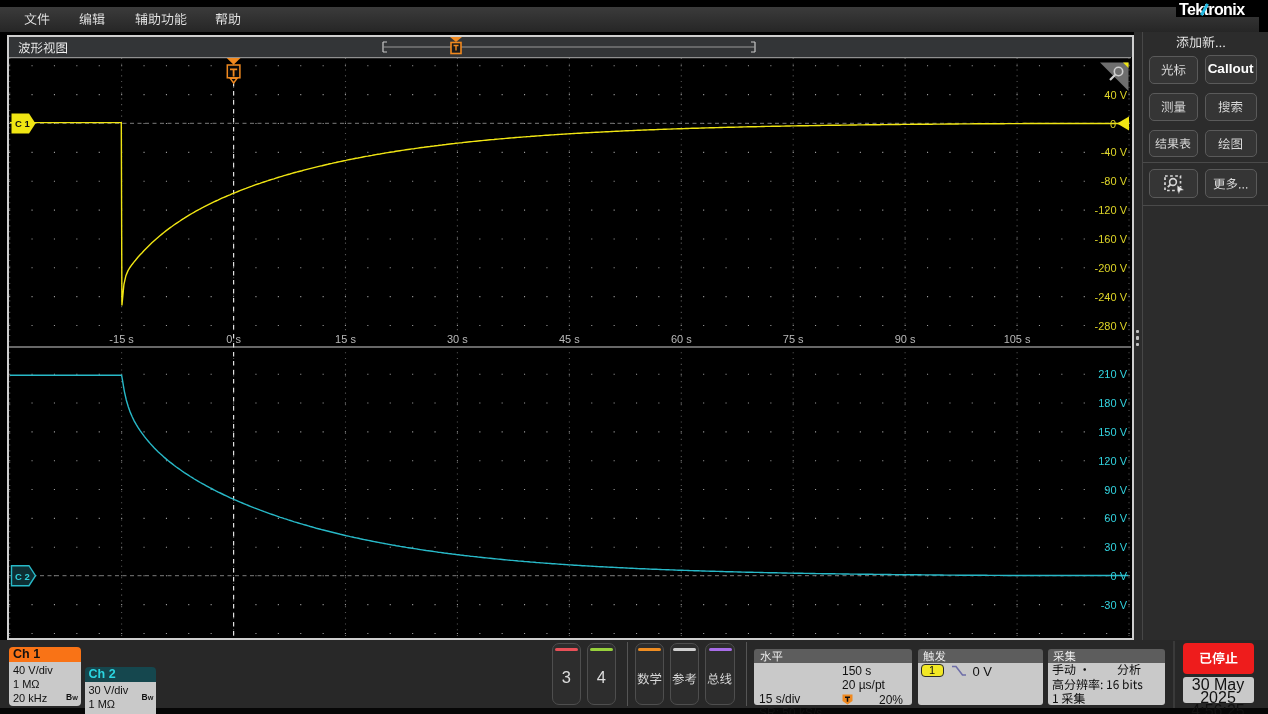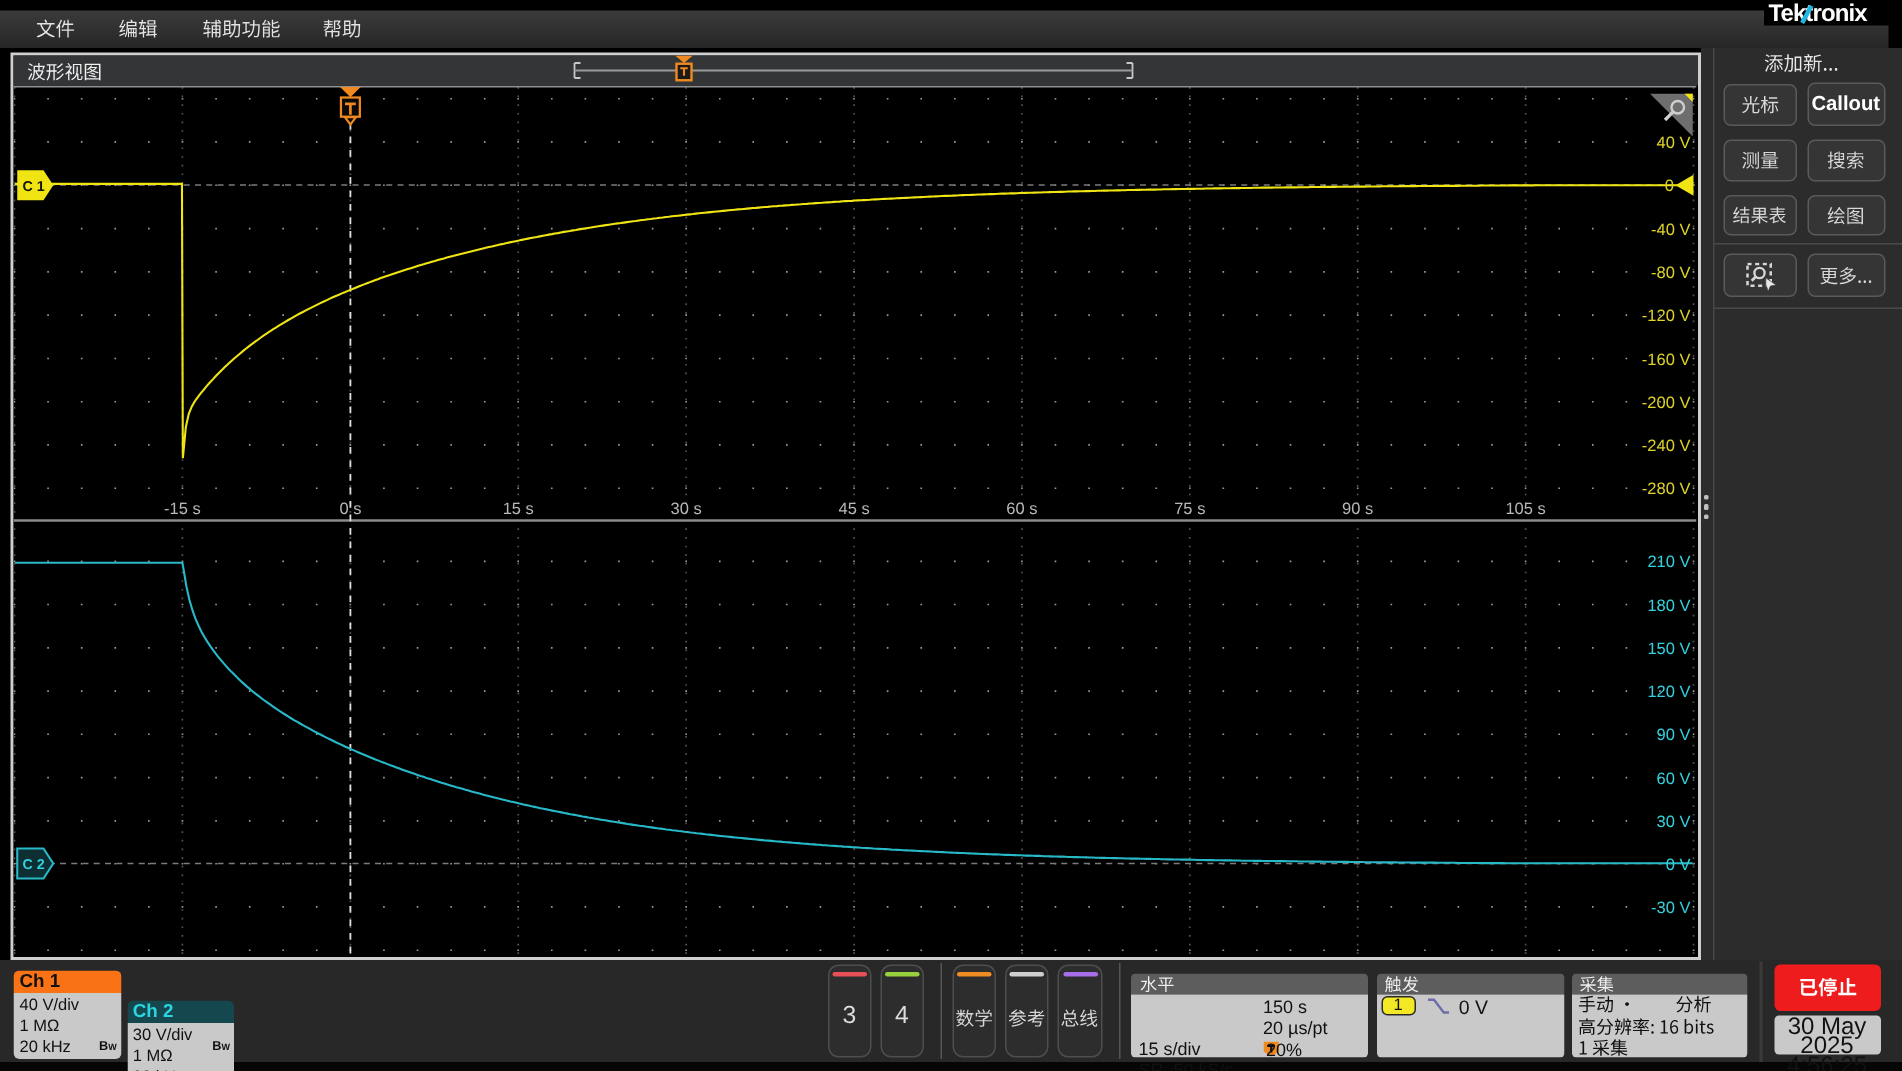--- a/index.html
+++ b/index.html
@@ -203,21 +203,21 @@
     <g transform="translate(0,11.50)">
       <path d="M0.8 -6.7V-5.8H3.6C3.1 -3.6 1.9 -1.8 0.4 -0.9C0.7 -0.7 1 -0.4 1.1 -0.2C2.8 -1.4 4.1 -3.5 4.7 -6.5L4.1 -6.8L4 -6.7ZM9.4 -7.5C8.8 -6.7 7.9 -5.7 7.2 -5C6.8 -5.6 6.5 -6.2 6.2 -6.9V-9.6H5.3V-0.3C5.3 -0.1 5.2 -0 5.1 0C4.9 0 4.3 0 3.6 -0C3.7 0.3 3.9 0.7 3.9 0.9C4.8 0.9 5.4 0.9 5.8 0.7C6.1 0.6 6.2 0.3 6.2 -0.3V-5.1C7.3 -3 8.8 -1.2 10.6 -0.3C10.7 -0.5 11 -0.9 11.2 -1.1C9.8 -1.7 8.6 -2.9 7.6 -4.3C8.4 -5 9.4 -6.1 10.2 -6.9Z M13.5 -7.2C13.9 -6.4 14.4 -5.3 14.6 -4.6L15.4 -4.9C15.2 -5.5 14.7 -6.6 14.3 -7.5ZM20.2 -7.5C19.9 -6.7 19.4 -5.5 18.9 -4.8L19.7 -4.6C20.1 -5.2 20.7 -6.3 21.1 -7.3ZM12.1 -4V-3.1H16.8V0.9H17.7V-3.1H22.4V-4H17.7V-8H21.8V-8.9H12.7V-8H16.8V-4Z" fill="#f0f0f0"></path>
     </g>
   </svg>
 <div class="abs" style="left:759px;top:692px;color:#111;font-size:12px;line-height:14.2px">15 s/div<br>SR: 50 kS/s<br>RL: 7.5 Mpts</div>
 <div class="abs" style="left:842px;top:663.5px;color:#111;font-size:12px;line-height:14.2px">150 s<br>20 µs/pt</div>
 <svg class="abs" style="left:842px;top:693.5px" width="11" height="11">
 <polygon points="0.5,0.5 10.5,0.5 10.5,7 5.5,10.5 0.5,7" fill="#f0891f"></polygon>
 <path d="M3 3.2 h5 M5.5 3.2 v4.5" stroke="#111" stroke-width="1.5" fill="none"></path>
   </svg>
-<div class="abs" style="left:844px;top:692.5px;color:#111;font-size:12px">20%</div>
+<div class="abs" style="left:879px;top:692.5px;color:#111;font-size:12px">20%</div>
 <div class="abs" style="left:917.5px;top:649px;width:125.5px;height:55.5px;border-radius:3px;overflow:hidden">
 <div style="height:13.5px;background:#5d5d5d"></div>
 <div style="height:42px;background:#c9c9c9"></div>
   </div>
 <svg style="position:absolute;left:923.0px;top:649.0px;overflow:visible" width="23.0" height="15.5">
     <g transform="translate(0,11.50)">
       <path d="M2.9 -6.1V-4.7H1.9V-6.1ZM3.6 -6.1H4.6V-4.7H3.6ZM1.9 -6.7C2.1 -7.1 2.3 -7.5 2.4 -7.9H3.9C3.7 -7.5 3.5 -7.1 3.3 -6.7ZM2.2 -9.7C1.8 -8.3 1.2 -6.9 0.4 -6C0.6 -5.9 0.9 -5.6 1 -5.5L1.2 -5.7V-3.7C1.2 -2.4 1.1 -0.7 0.4 0.6C0.6 0.6 0.9 0.8 1.1 0.9C1.6 0.1 1.8 -0.9 1.9 -2H2.9V0.6H3.6V-2H4.6V-0.1C4.6 0 4.6 0.1 4.5 0.1C4.4 0.1 4.1 0.1 3.8 0.1C3.9 0.3 4 0.6 4 0.8C4.5 0.8 4.8 0.8 5 0.6C5.2 0.5 5.3 0.3 5.3 -0.1V-6.7H4.1C4.4 -7.2 4.7 -7.8 4.9 -8.3L4.3 -8.7L4.2 -8.6H2.7C2.8 -8.9 2.9 -9.2 3 -9.5ZM2.9 -4V-2.6H1.9C1.9 -3 1.9 -3.4 1.9 -3.7V-4ZM3.6 -4H4.6V-2.6H3.6ZM7.7 -9.6V-7.5H5.9V-3.1H7.7V-0.7L5.5 -0.4L5.6 0.4C6.8 0.3 8.5 0 10.1 -0.2C10.2 0.2 10.3 0.6 10.4 0.9L11.1 0.6C10.9 -0.2 10.4 -1.5 9.9 -2.5L9.2 -2.3C9.4 -1.9 9.6 -1.4 9.8 -0.9L8.6 -0.8V-3.1H10.5V-7.5H8.6V-9.6ZM6.6 -6.7H7.8V-3.9H6.6ZM8.5 -6.7H9.8V-3.9H8.5Z M19.2 -9.1C19.7 -8.6 20.4 -7.8 20.7 -7.4L21.4 -7.9C21.1 -8.3 20.4 -9 19.9 -9.5ZM13.2 -6C13.3 -6.1 13.7 -6.2 14.4 -6.2H16C15.2 -3.8 14 -1.9 11.8 -0.7C12.1 -0.5 12.4 -0.2 12.5 0C14 -0.9 15.1 -2.1 15.9 -3.5C16.3 -2.6 16.9 -1.9 17.6 -1.3C16.6 -0.6 15.5 -0.1 14.3 0.2C14.4 0.4 14.6 0.7 14.7 0.9C16 0.6 17.2 0.1 18.3 -0.7C19.3 0.1 20.6 0.6 22 1C22.2 0.7 22.4 0.4 22.6 0.2C21.2 -0.1 20 -0.6 19 -1.2C20 -2.1 20.7 -3.3 21.2 -4.7L20.6 -5L20.5 -5H16.6C16.7 -5.4 16.9 -5.8 17 -6.2H22.2L22.2 -7H17.2C17.4 -7.8 17.5 -8.7 17.7 -9.5L16.7 -9.7C16.6 -8.8 16.4 -7.9 16.2 -7H14.1C14.5 -7.6 14.8 -8.4 15 -9.2L14.1 -9.3C13.9 -8.5 13.4 -7.5 13.3 -7.3C13.2 -7 13 -6.9 12.9 -6.8C13 -6.6 13.1 -6.2 13.2 -6ZM18.3 -1.8C17.5 -2.4 16.9 -3.2 16.4 -4.2H20C19.6 -3.2 19 -2.4 18.3 -1.8Z" fill="#f0f0f0"></path>
     </g>
   </svg>
 <div class="abs" style="left:920.5px;top:663.5px;width:23px;height:13px;background:#f2e825;border:1.5px solid #2a2a2a;border-radius:4px;color:#111;font-size:11px;text-align:center;line-height:10.5px">1</div>

